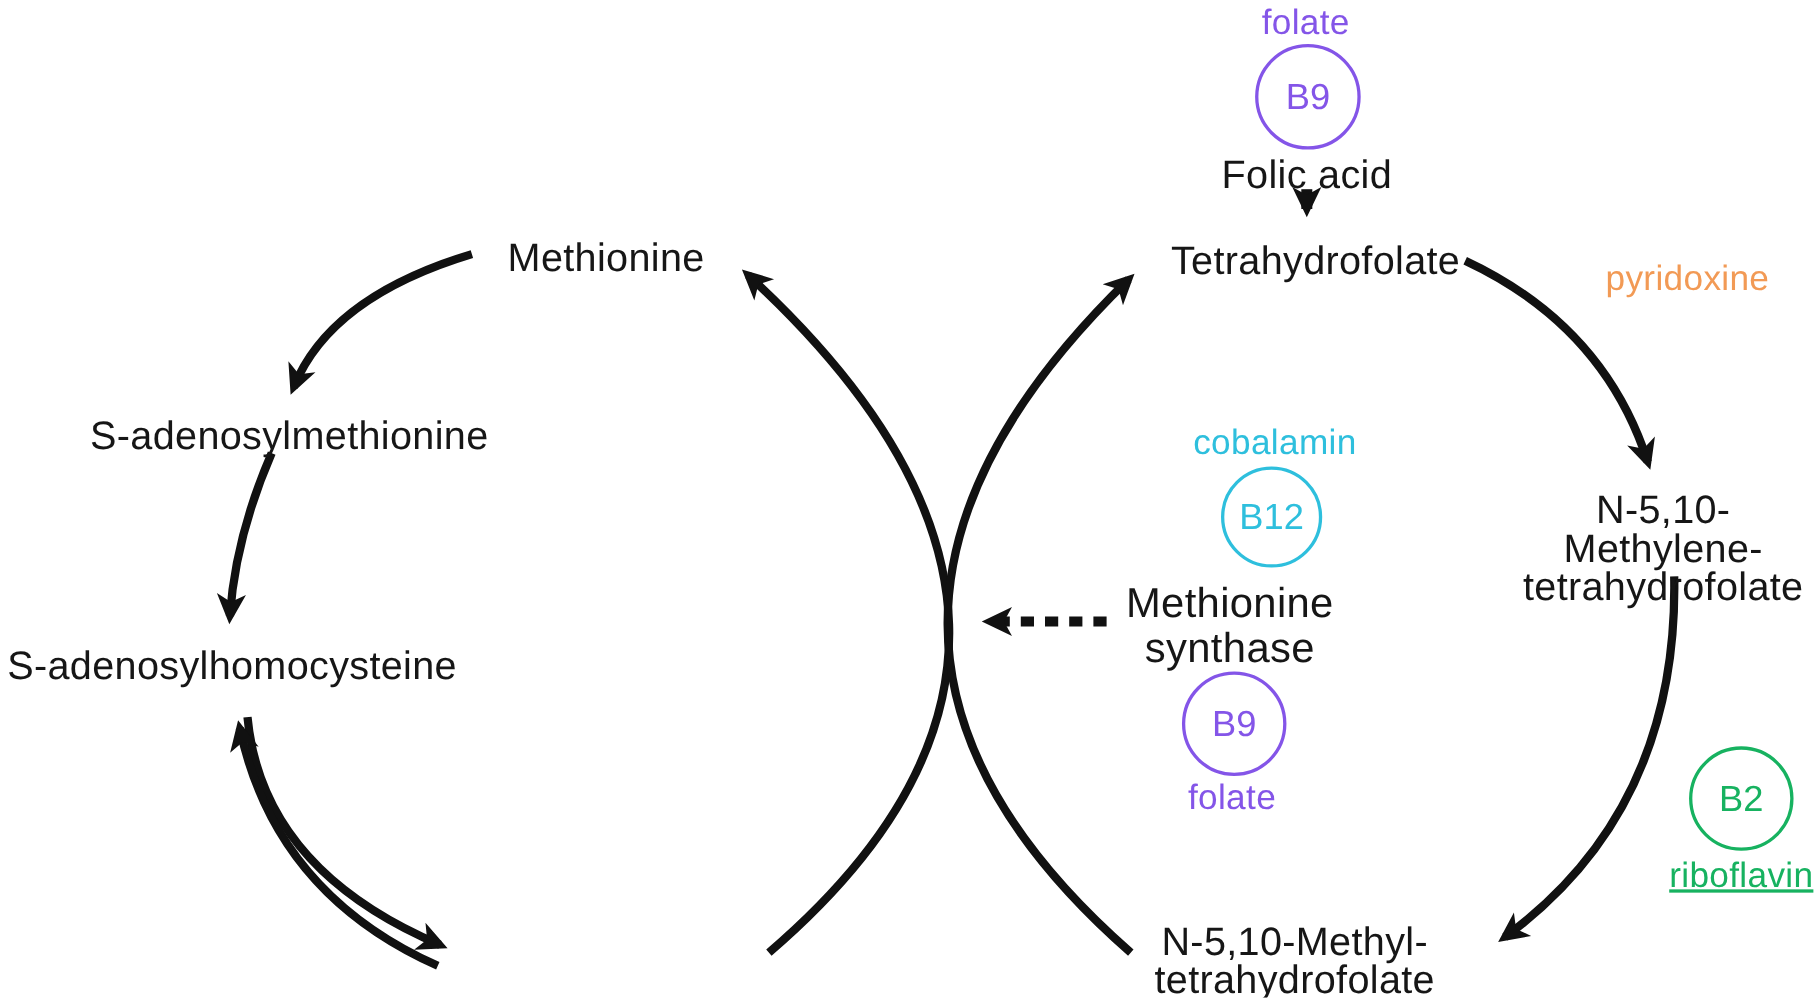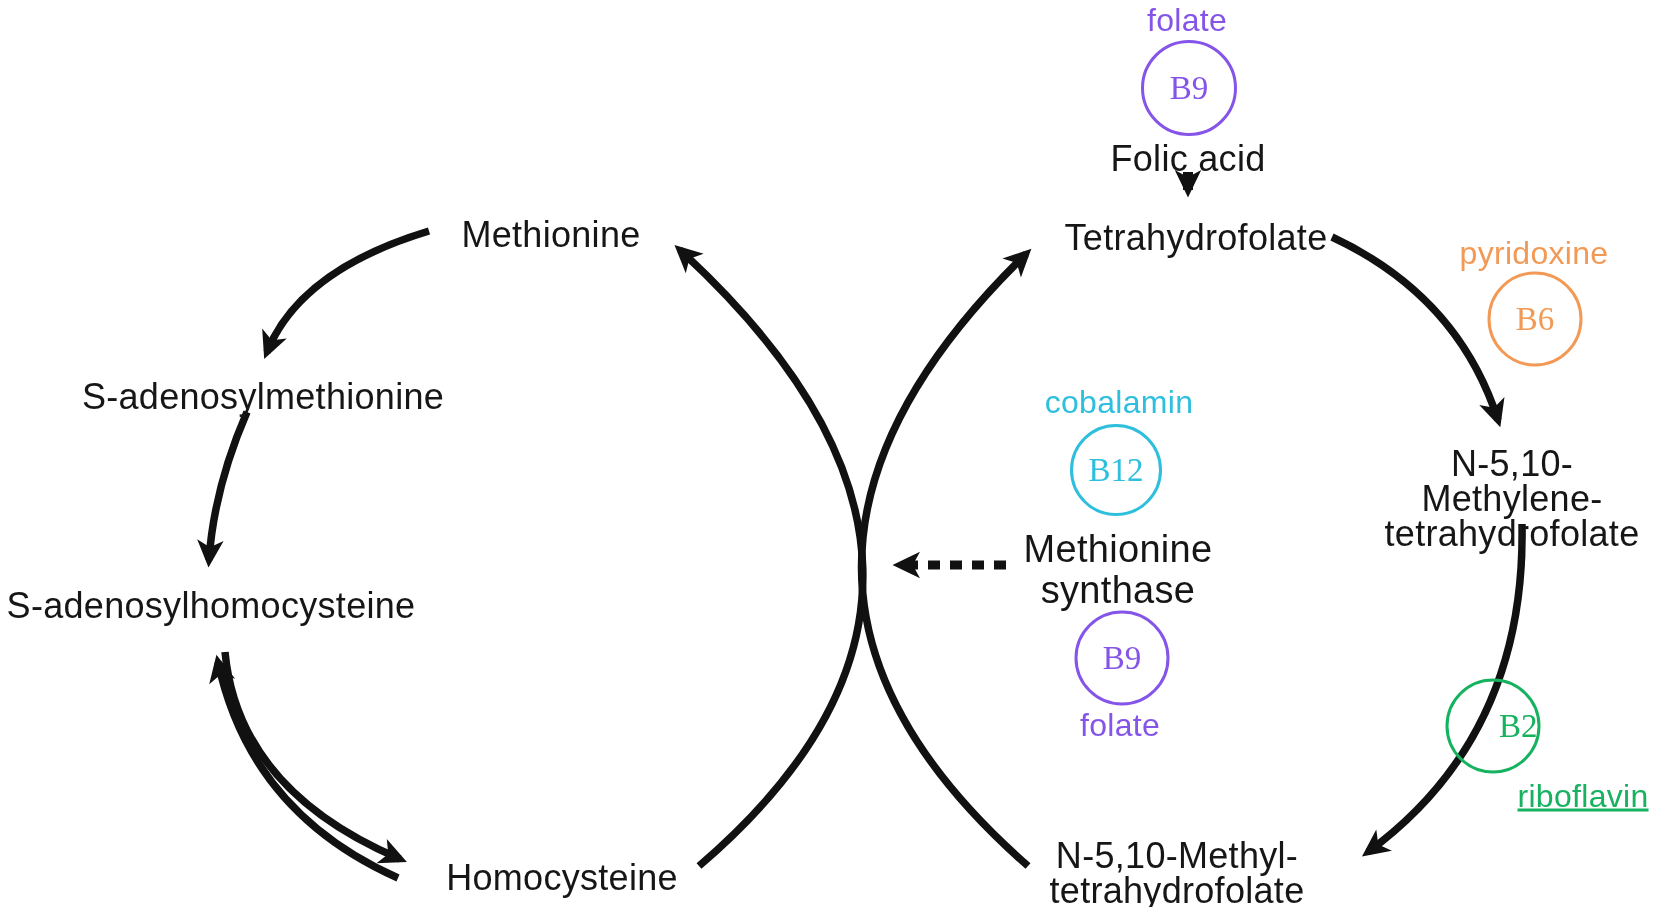--- a/index.html
+++ b/index.html
@@ -31,25 +31,24 @@
     white-space:nowrap;
   }
   .vit-circle{
     position:absolute;
     transform:translate(-50%,-50%);
     border-radius:50%;
     display:flex;align-items:center;justify-content:center;
     font-size:33px;
     background:transparent;
     box-sizing:border-box;
-    font-family:Liberation Serif, serif;
   }
   .purple{color:var(--color-purple,#8455e8);}
   .purple-ring{border:3px solid var(--color-purple,#8455e8);}
-  .cyan{color:var(--color-cyan,#2ebfdd);}
+  .cyan{color:var(--color-cyan,#2ebfdd);margin-left:40px;}
   .cyan-ring{border:3px solid var(--color-cyan,#2ebfdd);}
   .orange{color:var(--color-orange,#f29a55);}
   .orange-ring{border:3px solid var(--color-orange,#f29a55);}
   .green{color:var(--color-green,#17b260);}
   .green-ring{border:3px solid var(--color-green,#17b260);}
 
   
   .pos-methionine{left:551px;top:234px;}
   .pos-sam{left:263px;top:396px;}
   .pos-sah{left:211px;top:605px;}
@@ -59,21 +58,21 @@
   .pos-folic-acid{left:1188px;top:158px;}
   .pos-thf{left:1196px;top:237px;}
   .pos-pyridoxine{left:1534px;top:253px;}
   .pos-b6{left:1535px;top:319px;width:95px;height:95px;}
   .pos-methylene-thf{left:1512px;top:486px;margin-top:12px;}
   .pos-cobalamin{left:1119px;top:402px;}
   .pos-b12{left:1116px;top:470px;width:92px;height:92px;}
   .pos-synthase{left:1118px;top:570px;}
   .pos-b9-bottom{left:1122px;top:658px;width:95px;height:95px;}
   .pos-folate-bottom{left:1120px;top:725px;}
-  .pos-b2{left:1493px;top:726px;width:95px;height:95px;justify-content:flex-end;}
+  .pos-b2{left:1583px;top:726px;width:95px;height:95px;}
   .pos-riboflavin{left:1583px;top:796px;text-decoration:underline;}
   .pos-methyl-thf{left:1177px;top:873px;}
 </style>
 </head>
 <body>
 
 <div id="stage">
 
   <svg id="arrow-layer" viewBox="0 0 1654 907" xmlns="http://www.w3.org/2000/svg">
     <defs>
@@ -102,21 +101,20 @@
 
     <path d="M 1006 565 L 900 565" stroke="#111111" stroke-width="9" stroke-dasharray="12 10" fill="none" marker-end="url(#ah)"></path>
   </svg>
 
   <div class="node pos-methionine">Methionine</div>
 
   <div class="node pos-sah">S-adenosylhomocysteine</div>
 
   <div class="node pos-sam">S-adenosylmethionine</div>
 
-  <div class="node pos-homocysteine">Homocysteine</div>
 
   <div class="node pos-folic-acid">Folic acid</div>
 
   <div class="node pos-thf">Tetrahydrofolate</div>
 
   <div class="node two-line pos-methylene-thf">
     <div>N-5,10-Methylene-</div>
     <div>tetrahydrofolate</div>
   </div>
 
@@ -129,23 +127,20 @@
     <div>Methionine</div>
     <div>synthase</div>
   </div>
 
   <div class="vit-name purple pos-folate-top">folate</div>
   <div class="vit-circle purple purple-ring pos-b9-top">
     <span>B9</span>
   </div>
 
   <div class="vit-name orange pos-pyridoxine">pyridoxine</div>
-  <div class="vit-circle orange orange-ring pos-b6">
-    <span>B6</span>
-  </div>
 
   <div class="vit-name cyan pos-cobalamin">cobalamin</div>
   <div class="vit-circle cyan cyan-ring pos-b12">
     <span>B12</span>
   </div>
 
   <div class="vit-circle purple purple-ring pos-b9-bottom">
     <span>B9</span>
   </div>
   <div class="vit-name purple pos-folate-bottom">folate</div>

